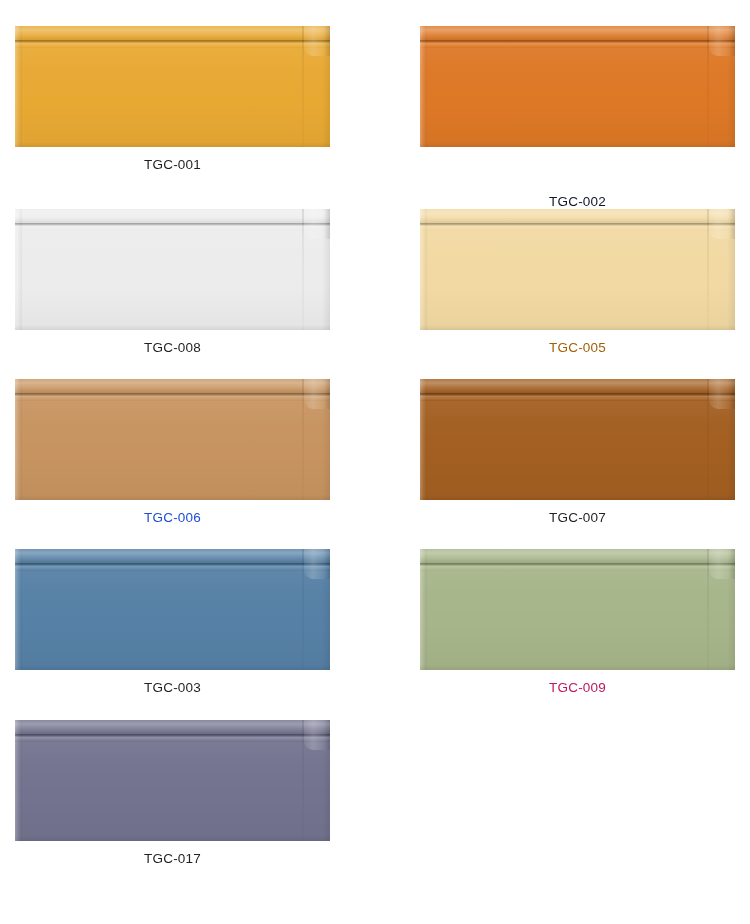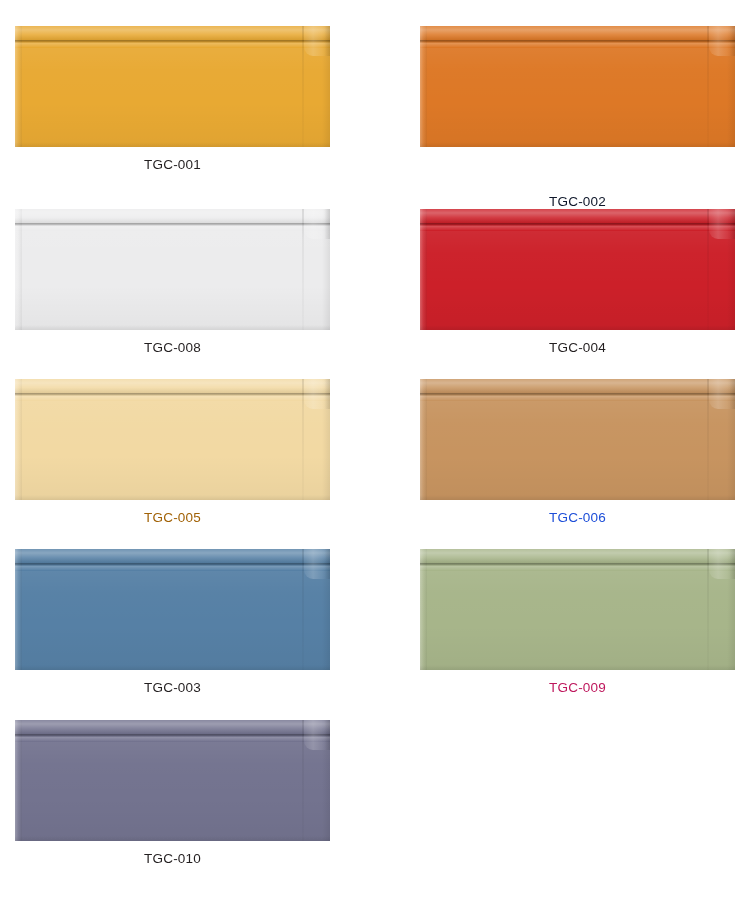--- a/index.html
+++ b/index.html
@@ -214,34 +214,20 @@
         <div class="groove"></div>
         <div class="lip"></div>
         <div class="end-cap"></div>
         <div class="end-seam"></div>
         <div class="edge-right"></div>
         <div class="edge-bottom"></div>
       </div>
       <div class="swatch-label" style="color: rgb(35, 31, 32);">TGC-008</div>
     </div>
     <div class="swatch-cell">
-      <div class="tile" style="--base: #cc2029;">
-        <div class="edge-left"></div>
-        <div class="face"></div>
-        <div class="cap"></div>
-        <div class="groove"></div>
-        <div class="lip"></div>
-        <div class="end-cap"></div>
-        <div class="end-seam"></div>
-        <div class="edge-right"></div>
-        <div class="edge-bottom"></div>
-      </div>
-      <div class="swatch-label" style="color: rgb(35, 31, 32);">TGC-004</div>
-    </div>
-    <div class="swatch-cell">
       <div class="tile" style="--base: #f2d9a3;">
         <div class="edge-left"></div>
         <div class="face"></div>
         <div class="cap"></div>
         <div class="groove"></div>
         <div class="lip"></div>
         <div class="end-cap"></div>
         <div class="end-seam"></div>
         <div class="edge-right"></div>
         <div class="edge-bottom"></div>
@@ -256,20 +242,34 @@
         <div class="groove"></div>
         <div class="lip"></div>
         <div class="end-cap"></div>
         <div class="end-seam"></div>
         <div class="edge-right"></div>
         <div class="edge-bottom"></div>
       </div>
       <div class="swatch-label" style="color: #1d4ed8;">TGC-006</div>
     </div>
     <div class="swatch-cell">
+      <div class="tile" style="--base: #a35f21;">
+        <div class="edge-left"></div>
+        <div class="face"></div>
+        <div class="cap"></div>
+        <div class="groove"></div>
+        <div class="lip"></div>
+        <div class="end-cap"></div>
+        <div class="end-seam"></div>
+        <div class="edge-right"></div>
+        <div class="edge-bottom"></div>
+      </div>
+      <div class="swatch-label" style="color: rgb(35, 31, 32);">TGC-007</div>
+    </div>
+    <div class="swatch-cell">
       <div class="tile" style="--base: #5680a5;">
         <div class="edge-left"></div>
         <div class="face"></div>
         <div class="cap"></div>
         <div class="groove"></div>
         <div class="lip"></div>
         <div class="end-cap"></div>
         <div class="end-seam"></div>
         <div class="edge-right"></div>
         <div class="edge-bottom"></div>
@@ -295,15 +295,15 @@
         <div class="edge-left"></div>
         <div class="face"></div>
         <div class="cap"></div>
         <div class="groove"></div>
         <div class="lip"></div>
         <div class="end-cap"></div>
         <div class="end-seam"></div>
         <div class="edge-right"></div>
         <div class="edge-bottom"></div>
       </div>
-      <div class="swatch-label" style="color: rgb(35, 31, 32);">TGC-010</div>
+      <div class="swatch-label" style="color: rgb(35, 31, 32);">TGC-017</div>
     </div>
   </div>
 
 </body></html>

